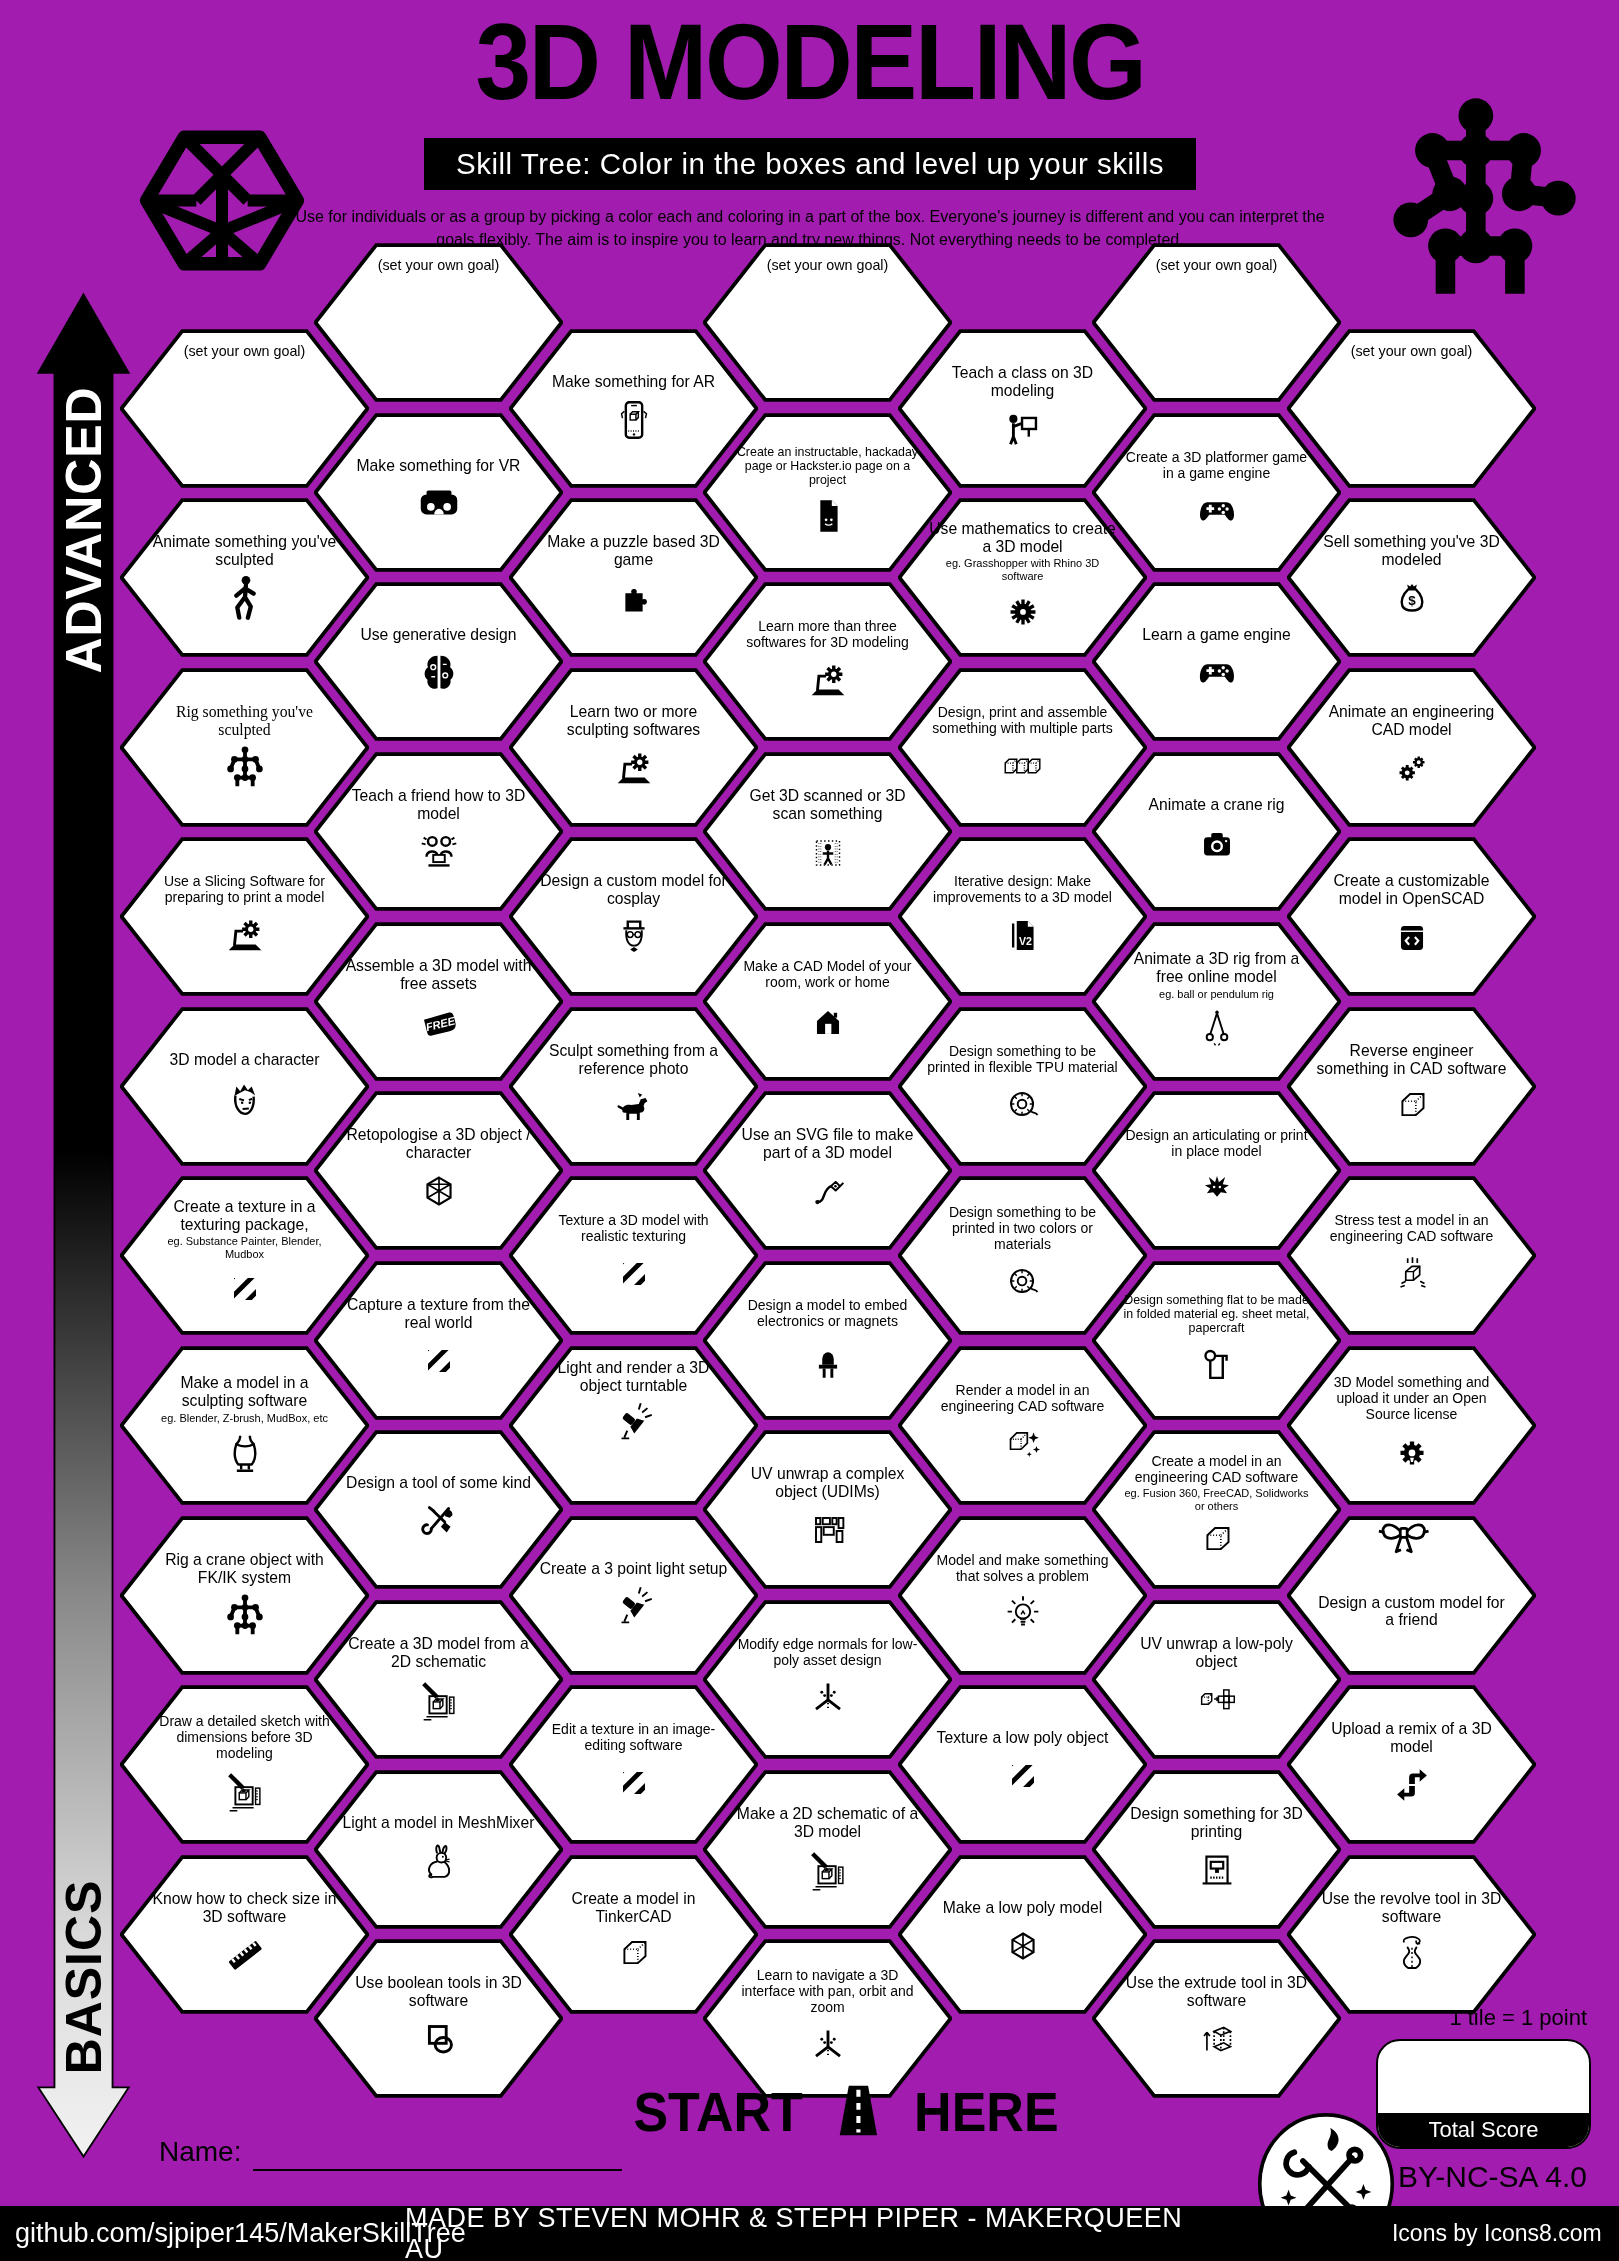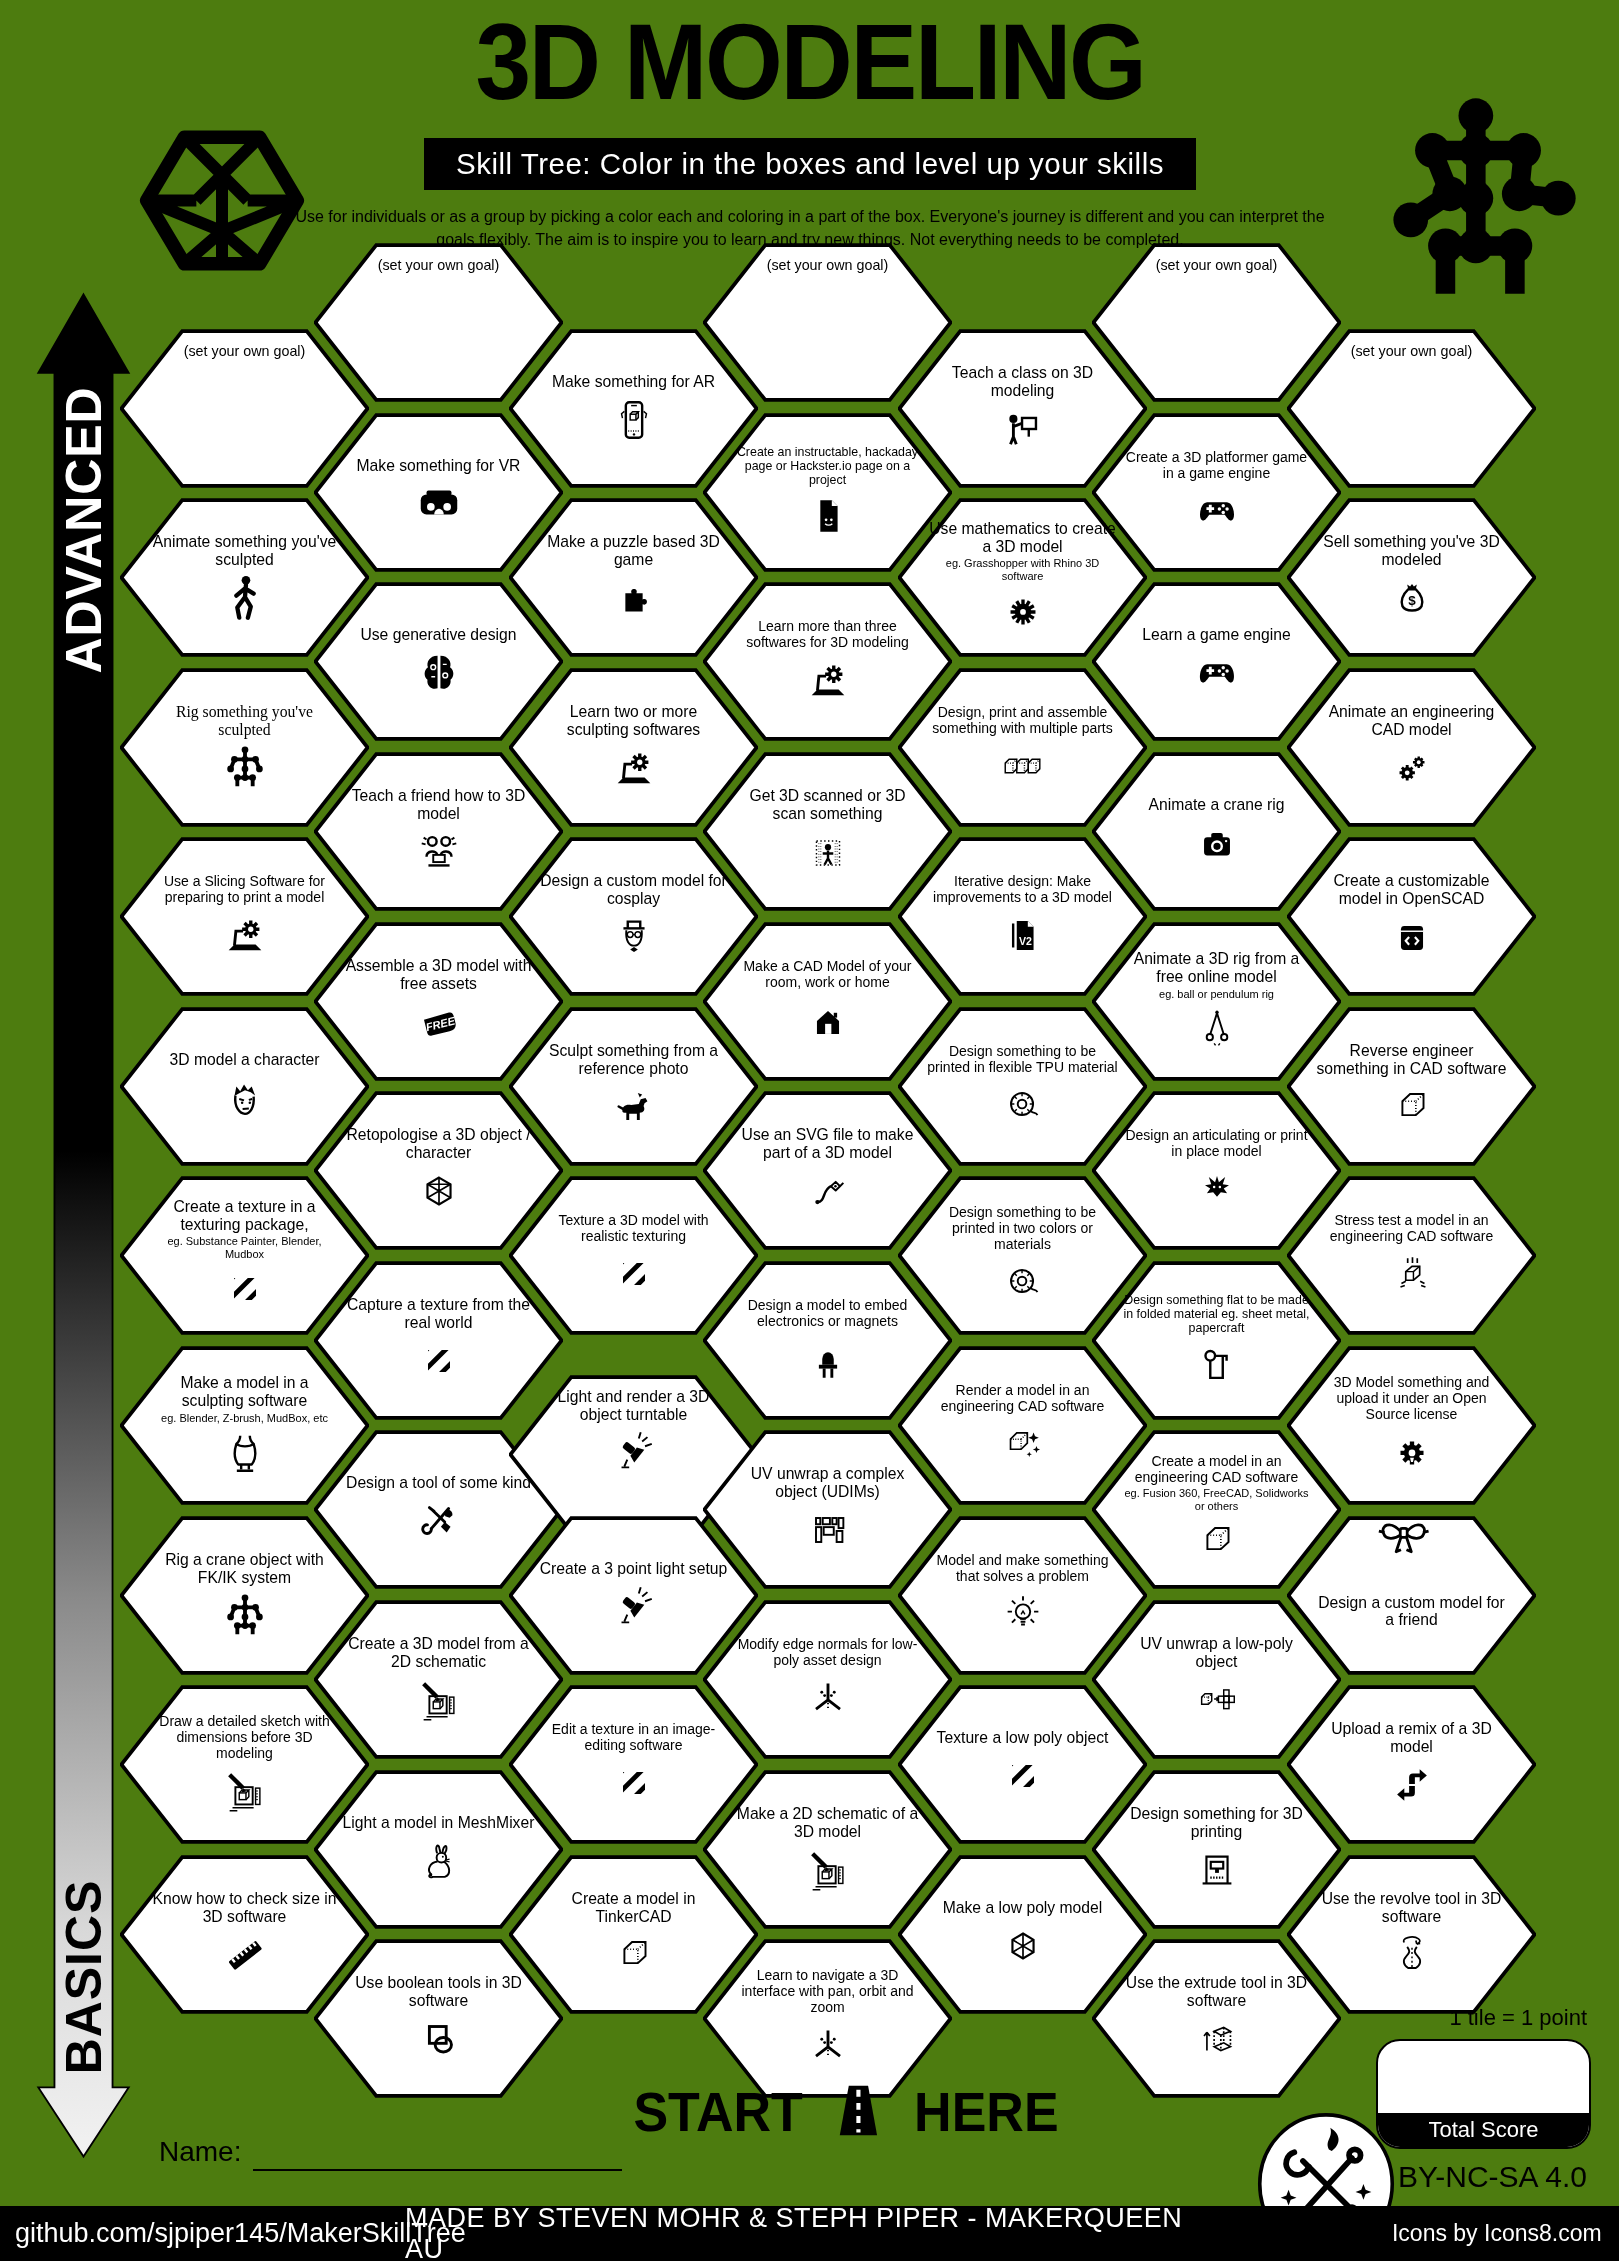--- a/index.html
+++ b/index.html
@@ -1,16 +1,16 @@
 <!DOCTYPE html>
 <html style="font-size:7.4px"><head>
 <meta charset="utf-8">
 <style>
   html,body{margin:0;padding:0;background:#888;}
-  #page{position:relative;width:1620px;height:2261px;background:#4d7c0f;overflow:hidden;
+  #page{position:relative;width:1620px;height:2261px;background:#a21caf;overflow:hidden;
         font-family:"Liberation Sans",sans-serif;color:#000;}
   
   .title{position:absolute;top:3.7px;left:0;width:100%;text-align:center;
          font-size:100px;font-weight:900;letter-spacing:-2.3px;transform:scaleY(1.08);}
   .subtitle-wrap{position:absolute;top:138px;left:0;width:100%;text-align:center;}
   .subtitle{display:inline-block;background:#000;color:#fff;font-size:29.5px;
             padding:9.2px 32px;letter-spacing:0.5px;}
   .desc{position:absolute;top:206px;left:50%;transform:translateX(-50%);width:1069px;
         text-align:center;font-size:16px;line-height:1.42;}
   
@@ -516,21 +516,21 @@
                 <clipPath id="texclip">
                   <rect x="27" y="27" width="46" height="46"></rect>
                 </clipPath>
               </defs>
               <g clip-path="url(#texclip)" stroke="#000" stroke-width="10">
                 <path d="M4 86 L86 4 M24 106 L106 24 M-16 66 L66 -16"></path>
               </g>
             </svg></div>
         </div>
       </div>
-      <div class="hex" style="left: 509px; top: 1346px; width: 249px; height: 114px; margin-top: 29px;">
+      <div class="hex" style="left: 509px; top: 1346px; width: 249px; height: 114px;">
         <svg class="hexbg" width="249" height="159" viewBox="0 0 540 344">
           <polygon points="3,172 135,4 405,4 537,172 405,340 135,340" fill="#fff" stroke="#000" stroke-width="8"></polygon>
         </svg>
         <div class="hexc">
           <div class="hlabel" style="font-size:15.7px">Light and render a 3D object turntable</div>
           <div class="hicon"><svg width="48" height="48" viewBox="0 0 100 100">
               <g transform="rotate(38 50 50)">
                 <rect x="24" y="42" width="25" height="16" rx="5" fill="#000"></rect>
                 <path d="M49 39 L64 33 L64 67 L49 61 Z" fill="#000"></path>
               </g>

